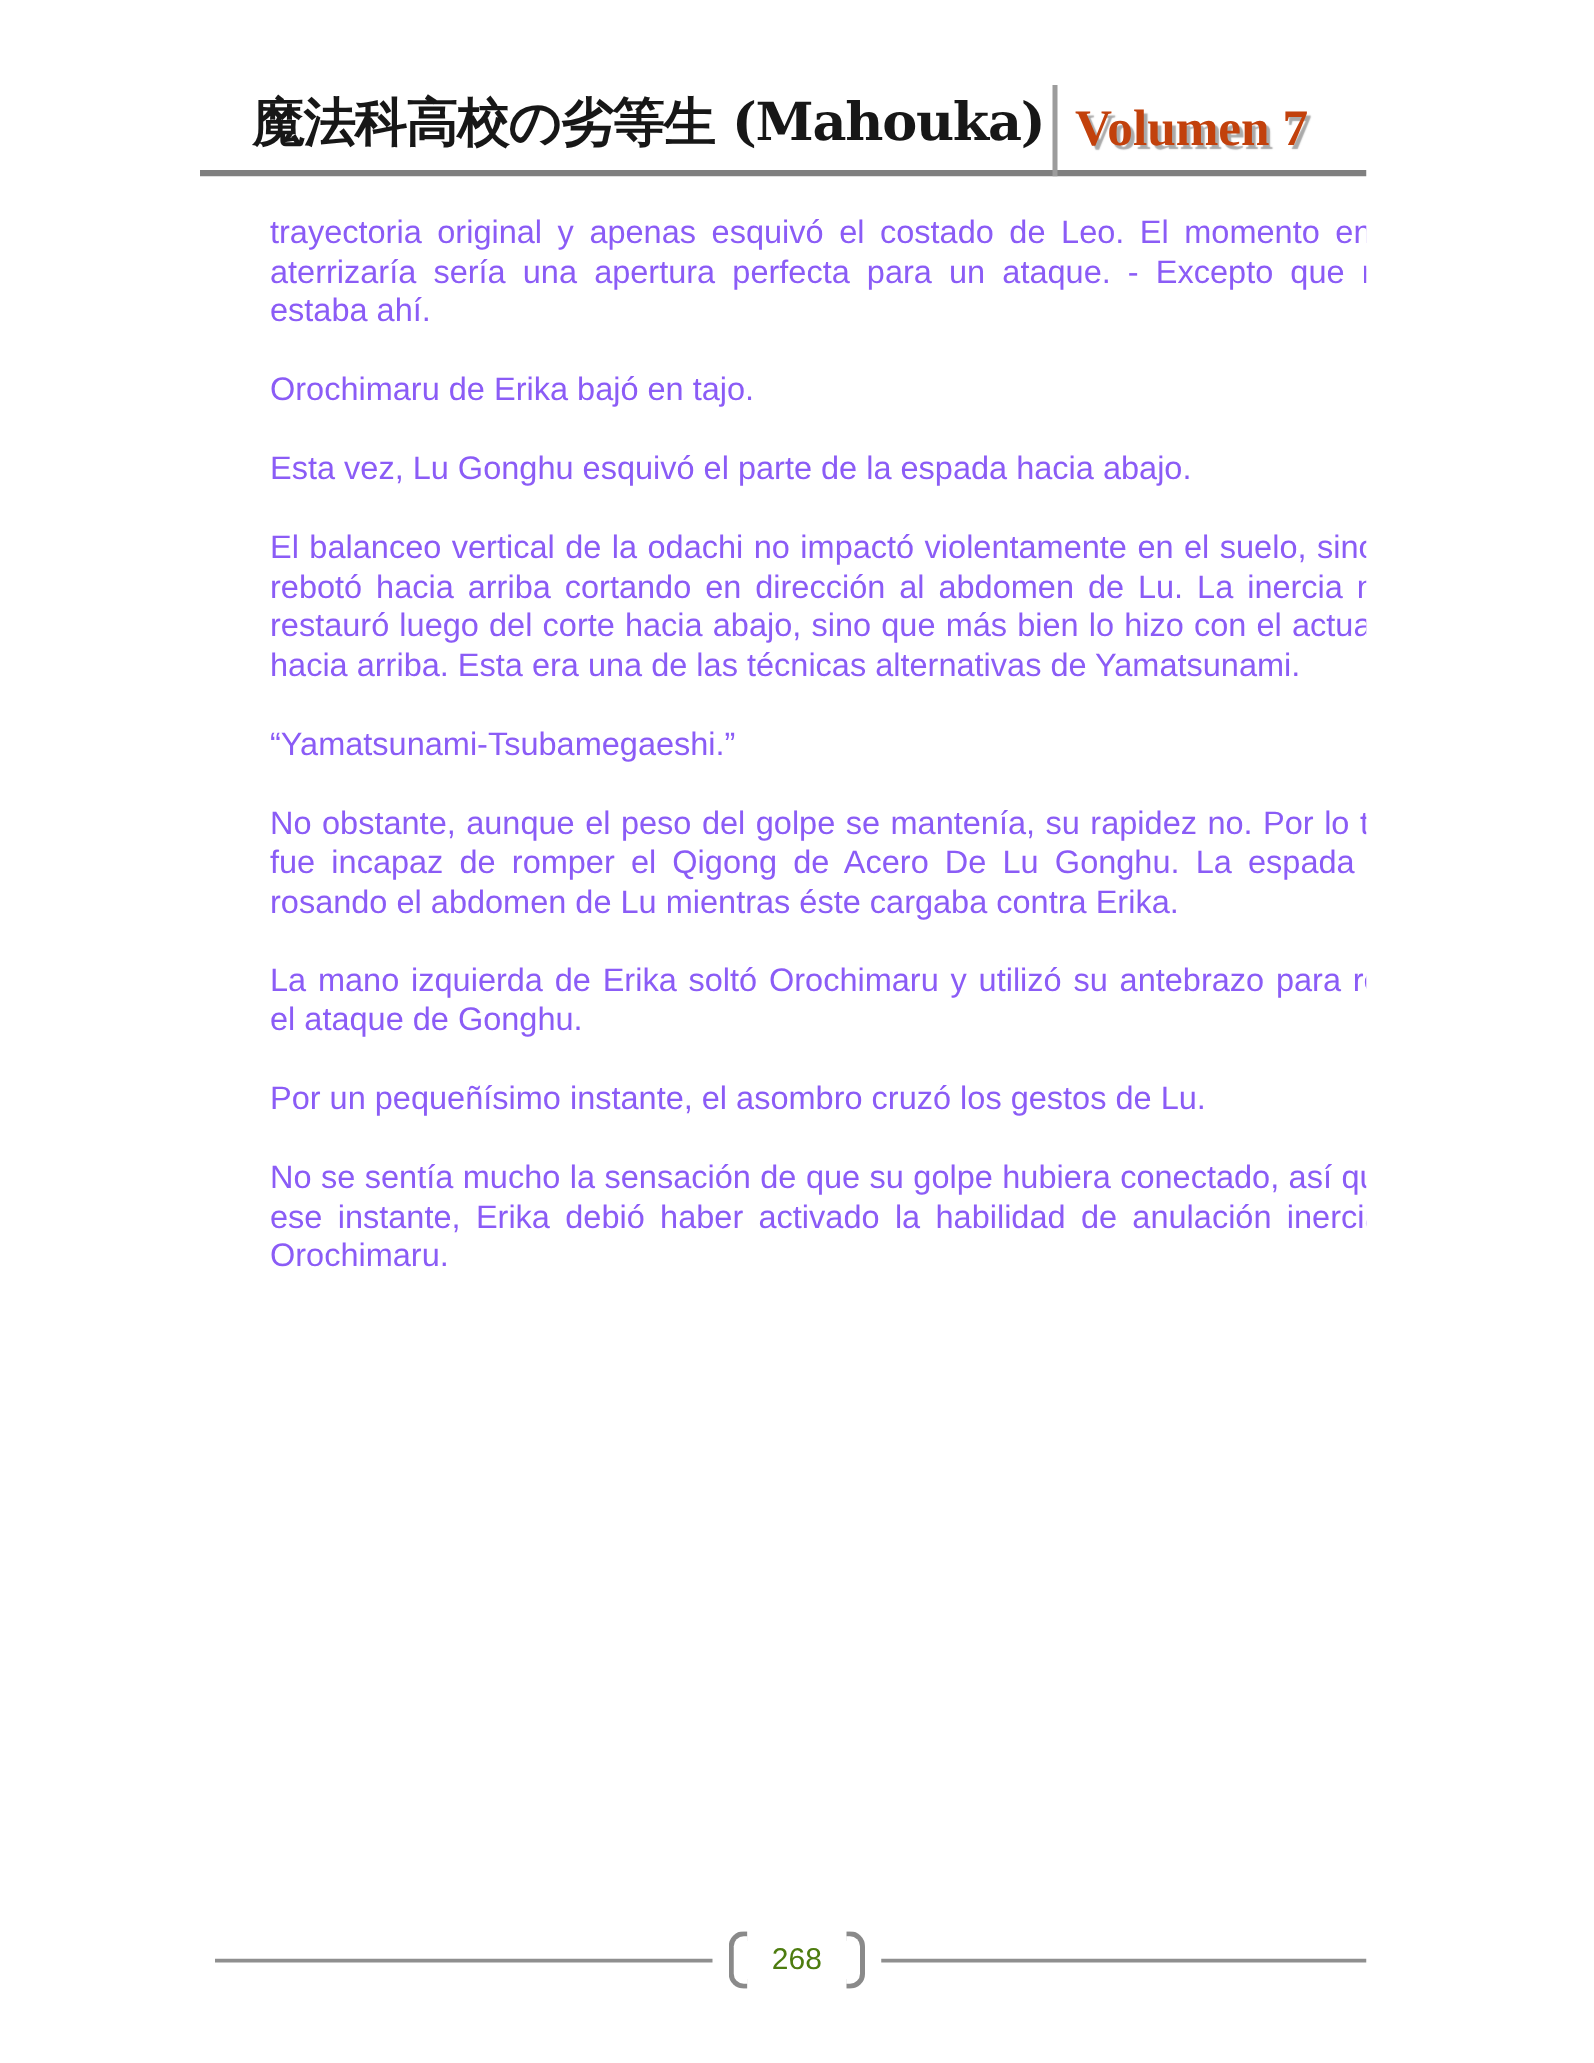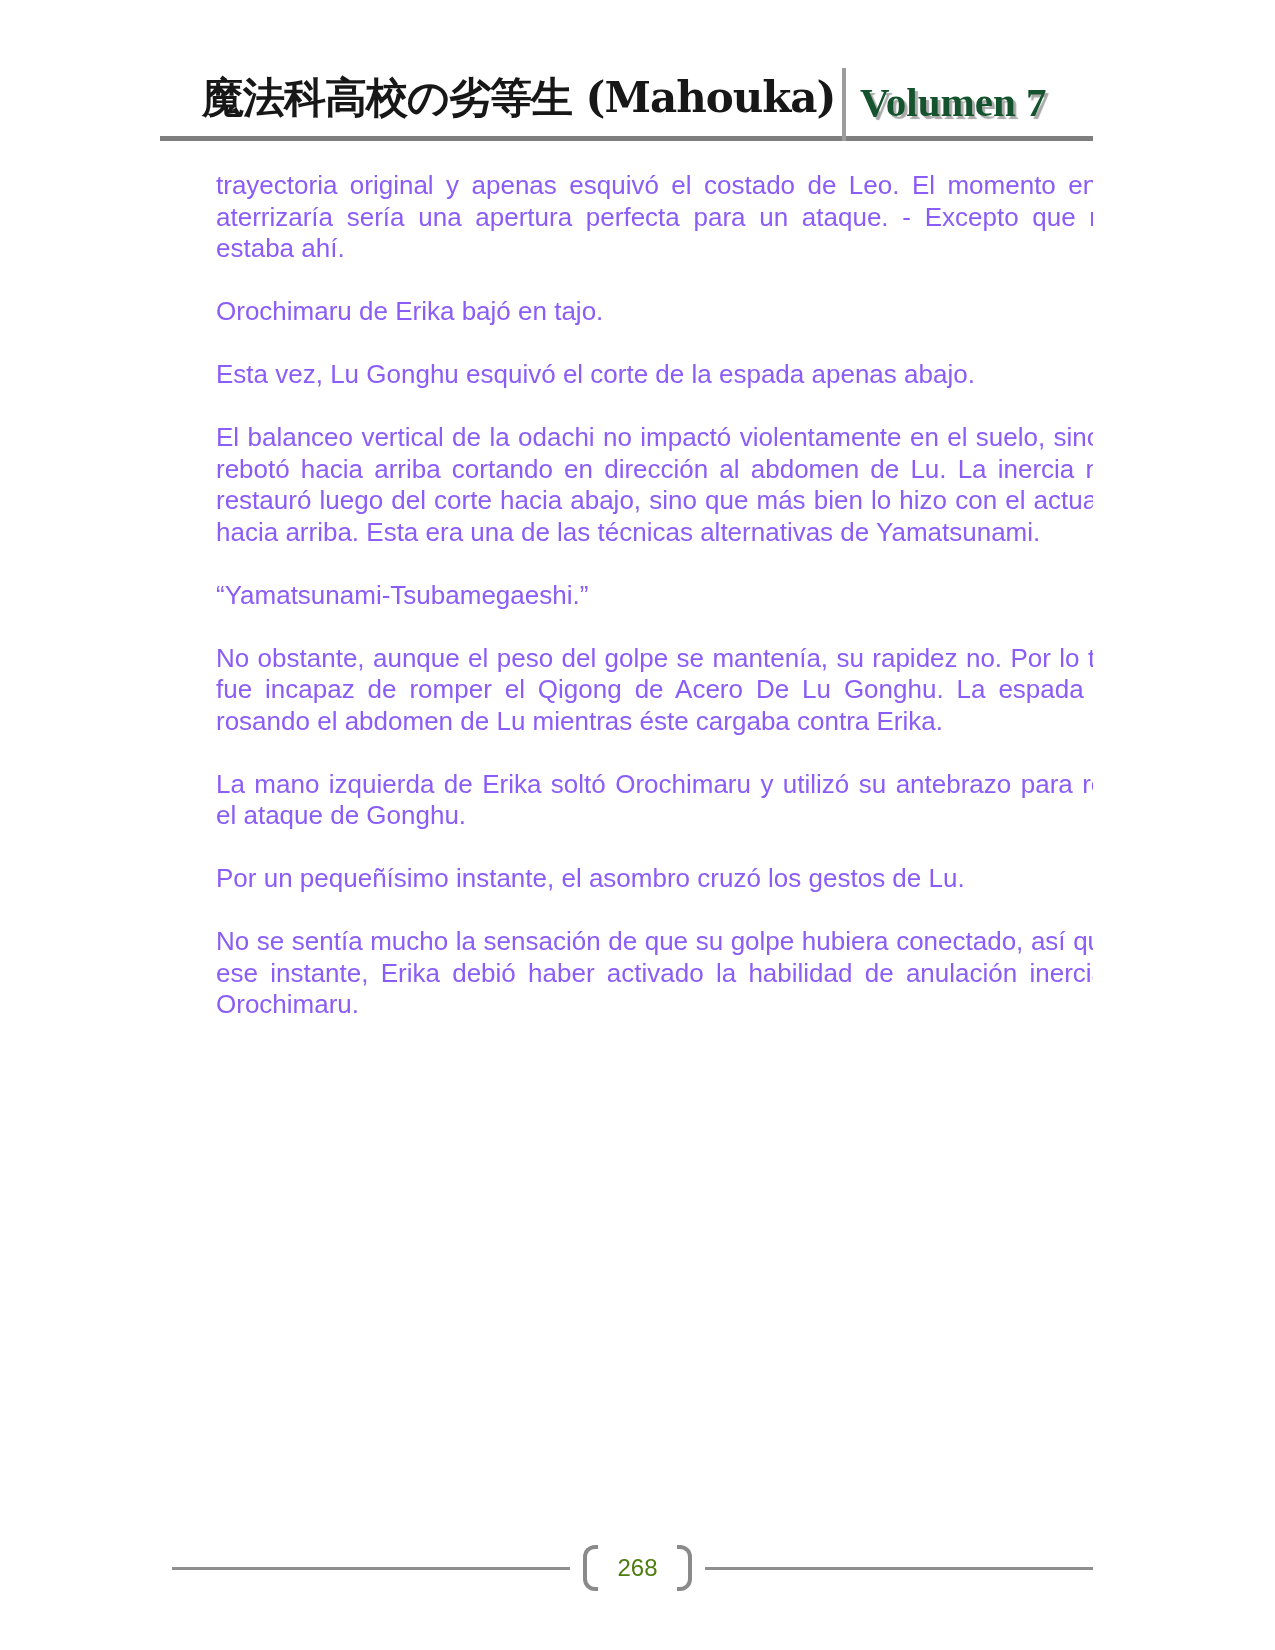--- a/index.html
+++ b/index.html
@@ -42,21 +42,21 @@
     width: 4px;
     background: #9c9c9c;
   }
   .volume-label {
     position: absolute;
     left: 700px;
     bottom: 10px;
     font-family: "Liberation Serif", serif;
     font-weight: bold;
     font-size: 41px;
-    color: #14532d;
+    color: #c2410c;
     text-shadow: 3px 3px 1px #a9a9a9;
     white-space: nowrap;
   }
 
   
   .page-body {
     position: absolute;
     top: 170px;
     left: 168px;
     width: 937px;
@@ -105,21 +105,21 @@
 
   <header class="page-header">
     <span class="book-title">魔法科高校の劣等生 (Mahouka)</span>
     <span class="header-vbar"></span>
     <span class="volume-label">Volumen 7</span>
   </header>
 
   <main class="page-body">
     <p>trayectoria original y apenas esquivó el costado de Leo. El momento en que aterrizaría sería una apertura perfecta para un ataque. - Excepto que nadie estaba ahí.</p>
     <p>Orochimaru de Erika bajó en tajo.</p>
-    <p>Esta vez, Lu Gonghu esquivó el corte de la espada apenas abajo.</p>
+    <p>Esta vez, Lu Gonghu esquivó el parte de la espada hacia abajo.</p>
     <p>El balanceo vertical de la odachi no impactó violentamente en el suelo, sino que rebotó hacia arriba cortando en dirección al abdomen de Lu. La inercia no se restauró luego del corte hacia abajo, sino que más bien lo hizo con el actual tajo hacia arriba. Esta era una de las técnicas alternativas de Yamatsunami.</p>
     <p>“Yamatsunami-Tsubamegaeshi.”</p>
     <p>No obstante, aunque el peso del golpe se mantenía, su rapidez no. Por lo tanto, fue incapaz de romper el Qigong de Acero De Lu Gonghu. La espada pasó rosando el abdomen de Lu mientras éste cargaba contra Erika.</p>
     <p>La mano izquierda de Erika soltó Orochimaru y utilizó su antebrazo para recibir el ataque de Gonghu.</p>
     <p>Por un pequeñísimo instante, el asombro cruzó los gestos de Lu.</p>
     <p>No se sentía mucho la sensación de que su golpe hubiera conectado, así que en ese instante, Erika debió haber activado la habilidad de anulación inercial de Orochimaru.</p>
   </main>
 
   <footer class="page-footer">
     <div class="footer-rule"></div>

